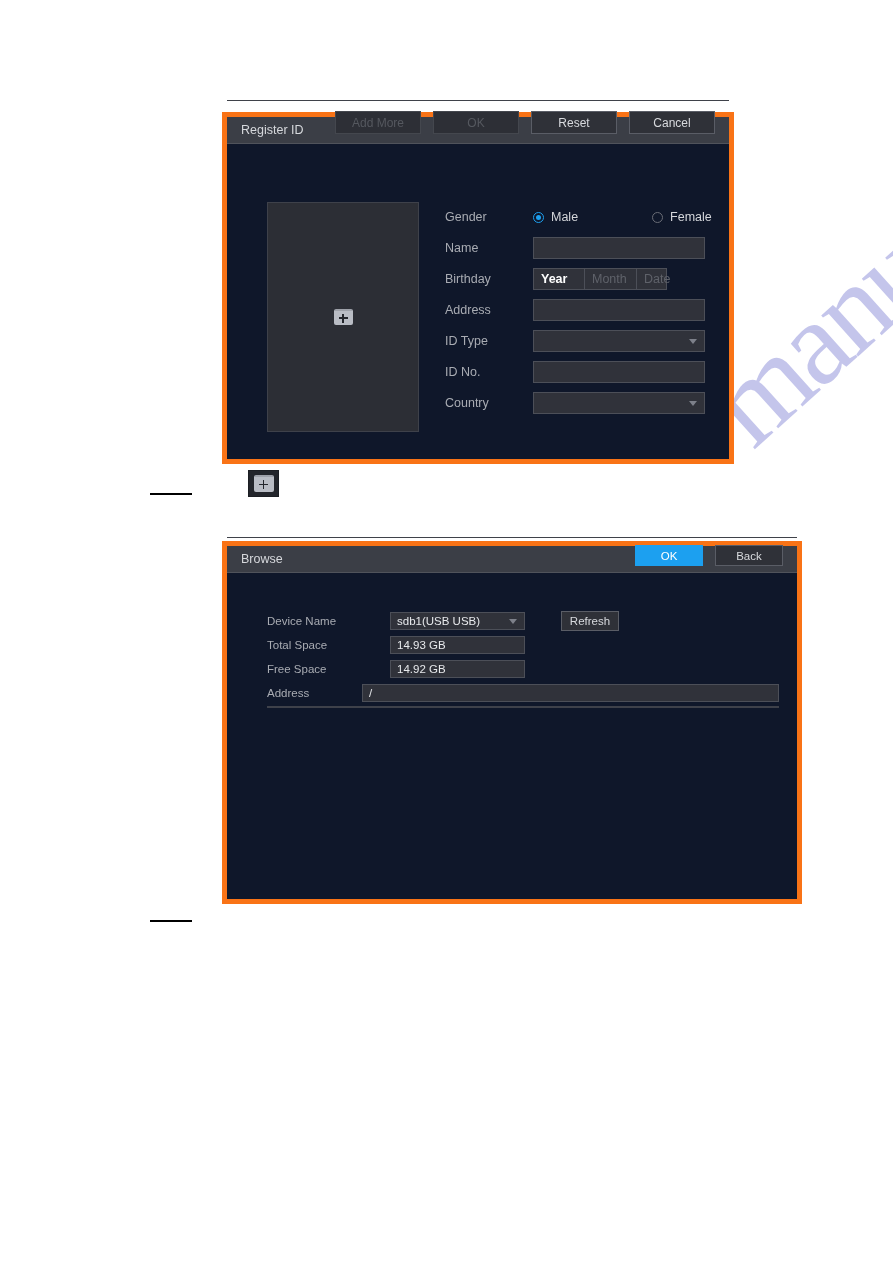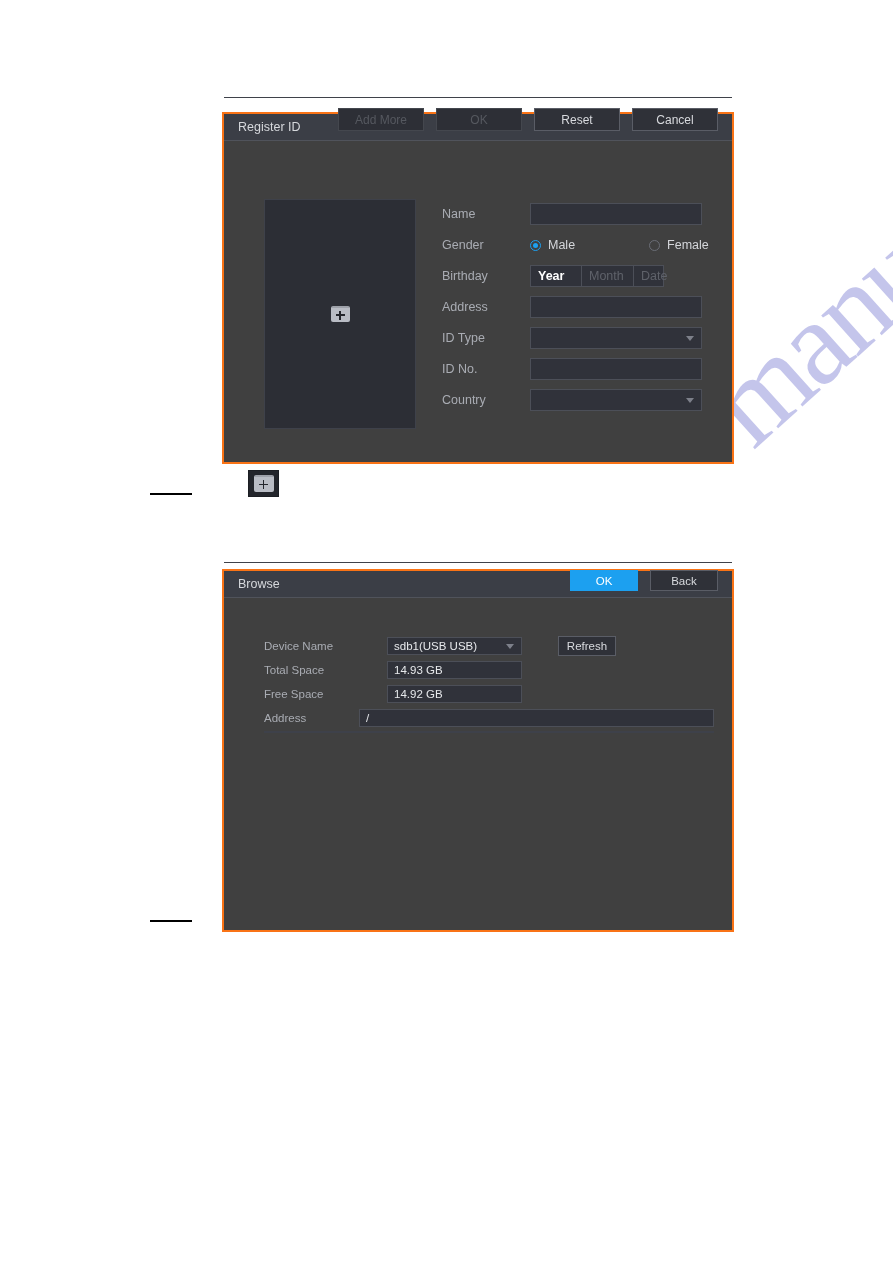--- a/index.html
+++ b/index.html
@@ -28,22 +28,22 @@
     color: rgba(60, 62, 190, 0.30);
     white-space: nowrap;
     transform: rotate(-42deg);
     transform-origin: left top;
     letter-spacing: -4px;
   }
 
   
   .dialog {
     position: absolute;
-    background: #404040;
-    border: 2px solid #f97316;
+    background: #0f172a;
+    border: 5px solid #f97316;
     z-index: 10;
   }
   .dlg-title {
     height: 27px;
     background: #3b3e46;
     border-bottom: 1px solid #50535b;
     display: flex; align-items: center;
     padding-left: 14px;
     font-size: 12.5px;
     color: #d6d8dc;
@@ -204,21 +204,21 @@
 
   
   .rule {
     position: absolute;
     height: 2px;
     background: #000000;
     z-index: 11;
   }
 
   
-  #browse-dialog { left: 222px; top: 569px; width: 512px; height: 363px; }
+  #browse-dialog { left: 222px; top: 541px; width: 580px; height: 363px; }
 
   .brw-form { position: absolute; left: 40px; top: 38px; }
   .brw-row { display: flex; align-items: center; height: 19px; margin-bottom: 5px; gap: 28px; }
   .brw-row .lbl {
     width: 95px; font-size: 11.5px; color: #a9acb3; flex: none;
   }
   .brw-field {
     height: 18px;
     border: 1px solid #4c4f58;
     background: #30323a;
@@ -275,41 +275,41 @@
   <div class="dlg-title">
     <span>Register ID</span>
   </div>
   <div class="dlg-body">
 
     <div class="photo-box">
       <div class="add-photo-icon"></div>
     </div>
 
     <div class="form">
-
-      <div class="row">
-        <div class="lbl">Name</div>
-        <div class="field"></div>
-      </div>
 
       <div class="row">
         <div class="lbl">Gender</div>
         <div class="radios">
           <div class="radio">
             <span class="rdot on"></span>
             <span>Male</span>
           </div>
           <div class="radio second">
             <span class="rdot"></span>
             <span>Female</span>
           </div>
         </div>
       </div>
 
       <div class="row">
+        <div class="lbl">Name</div>
+        <div class="field"></div>
+      </div>
+
+      <div class="row">
         <div class="lbl">Birthday</div>
         <div class="bday">
           <div class="bday-part year">Year</div>
           <div class="bday-part month">Month</div>
           <div class="bday-part date">Date</div>
         </div>
       </div>
 
       <div class="row">
         <div class="lbl">Address</div>

